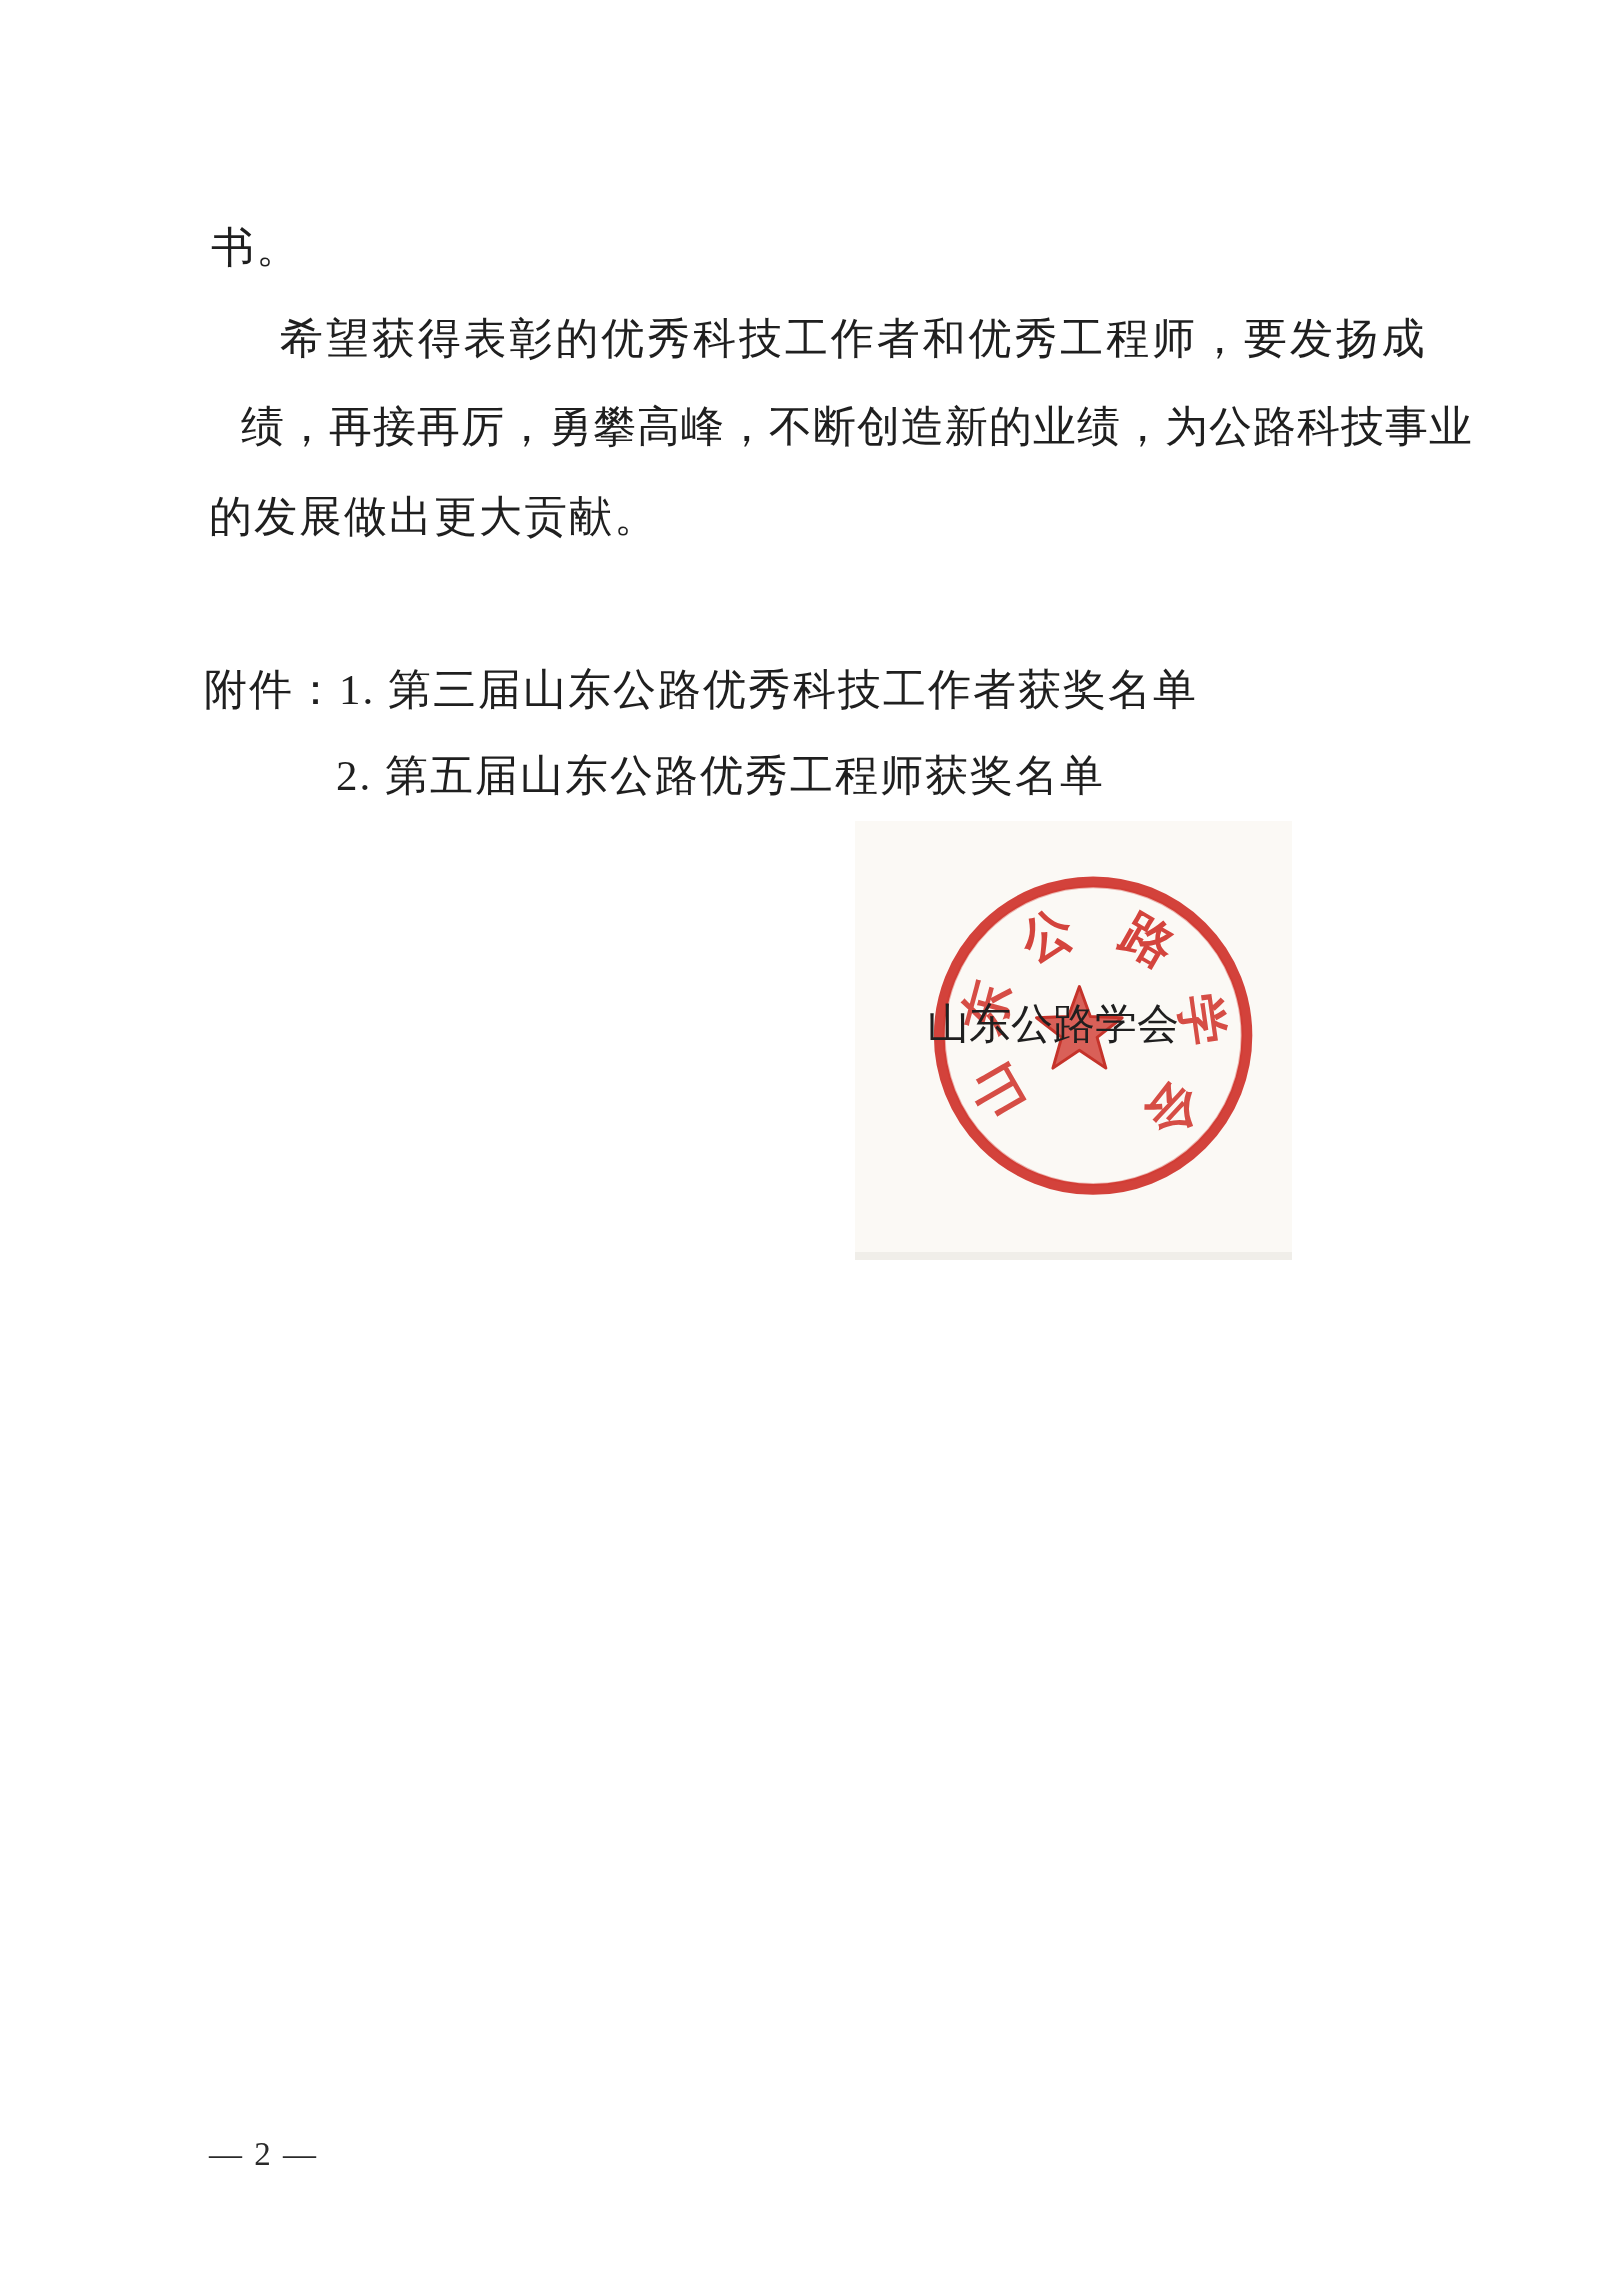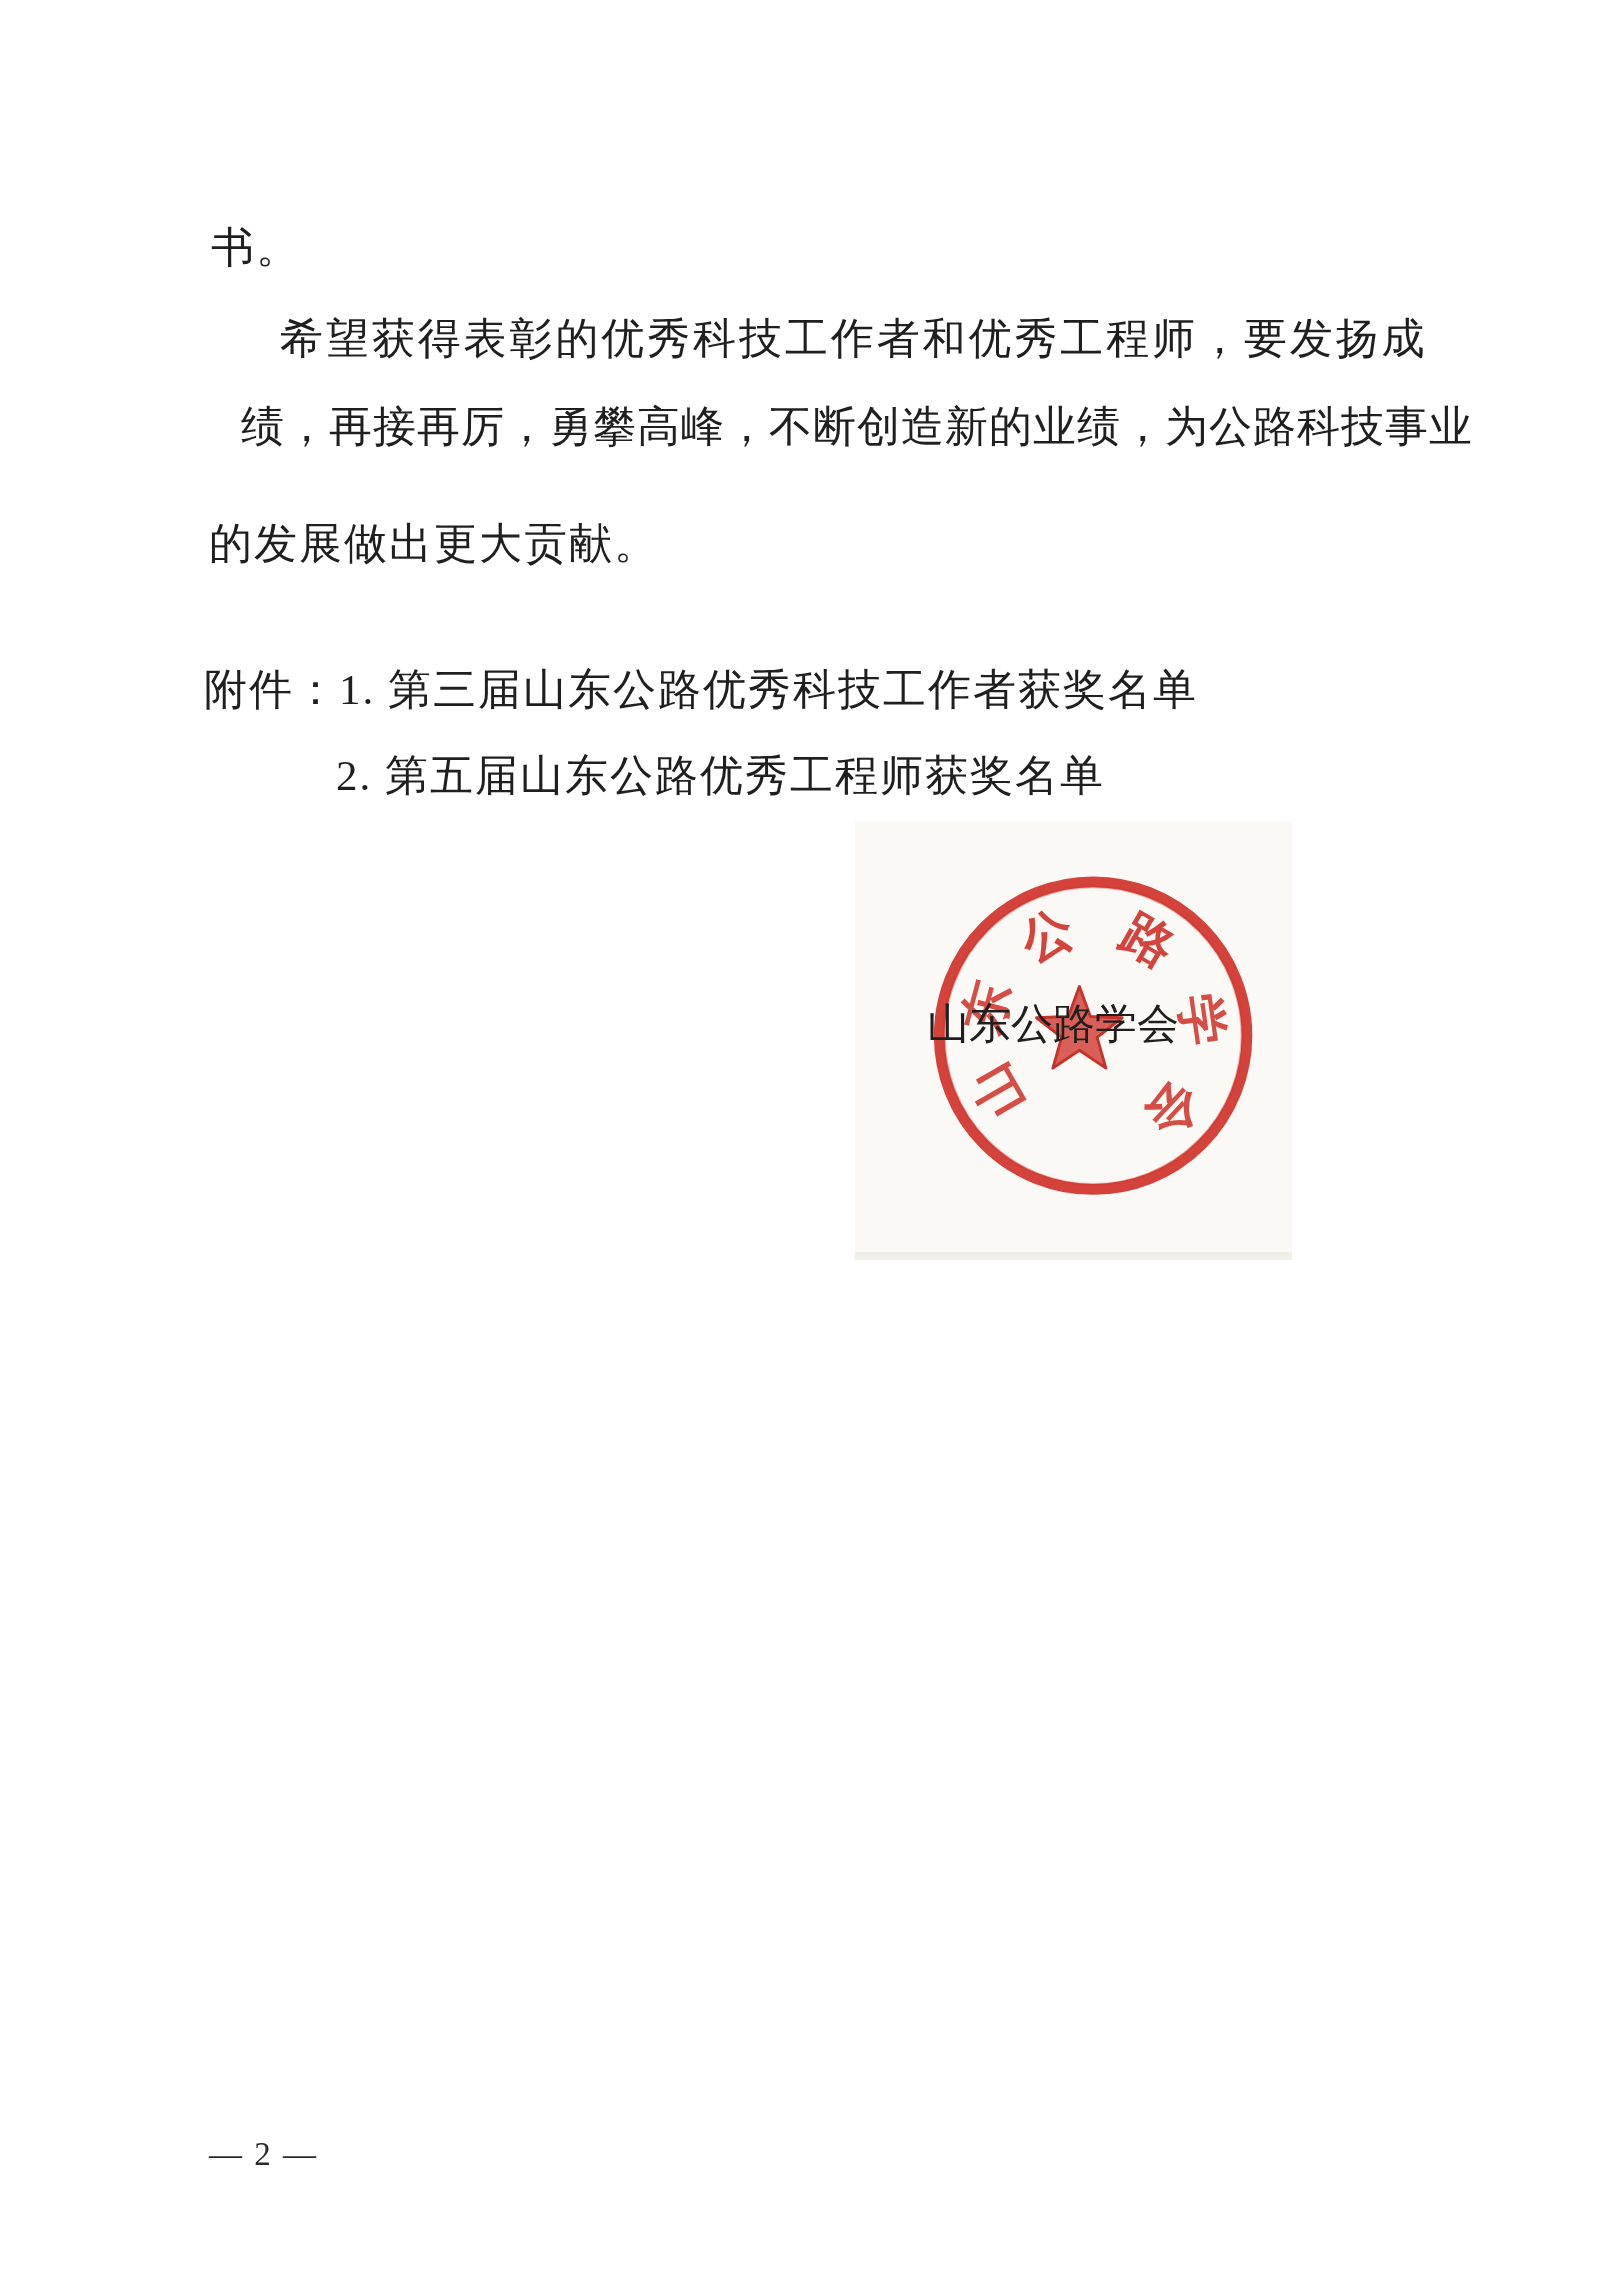--- a/index.html
+++ b/index.html
@@ -14,21 +14,21 @@
   .line {
     position:absolute;
     font-size:43px;
     line-height:51px;
     letter-spacing:2px;
     white-space:pre;
   }
   .l-shu   { left:211px; top:222px; }
   .l-p1    { left:280px; top:313px; letter-spacing:2.9px; }
   .l-p2    { left:209px; top:401px; letter-spacing:1px;margin-left:32px; }
-  .l-p3    { left:209px; top:518px; letter-spacing:2px; }
+  .l-p3    { left:209px; top:491px; letter-spacing:2px; }
   .l-att1  { left:204px; top:664px; letter-spacing:2px; }
   .l-att2  { left:336px; top:750px; letter-spacing:2px; }
   .l-org   { left:927px; top:999px; letter-spacing:0px; font-size:42px; z-index:3; }
   .l-date  { left:927px; top:1077px; letter-spacing:1px; font-size:42px; z-index:3; }
   .l-foot  { left:209px; top:2129px; font-size:33px; letter-spacing:2px; color:#2a2a2a; }
 
   .stamp-area {
     position:absolute;
     left:855px; top:821px;
     width:437px; height:439px;

